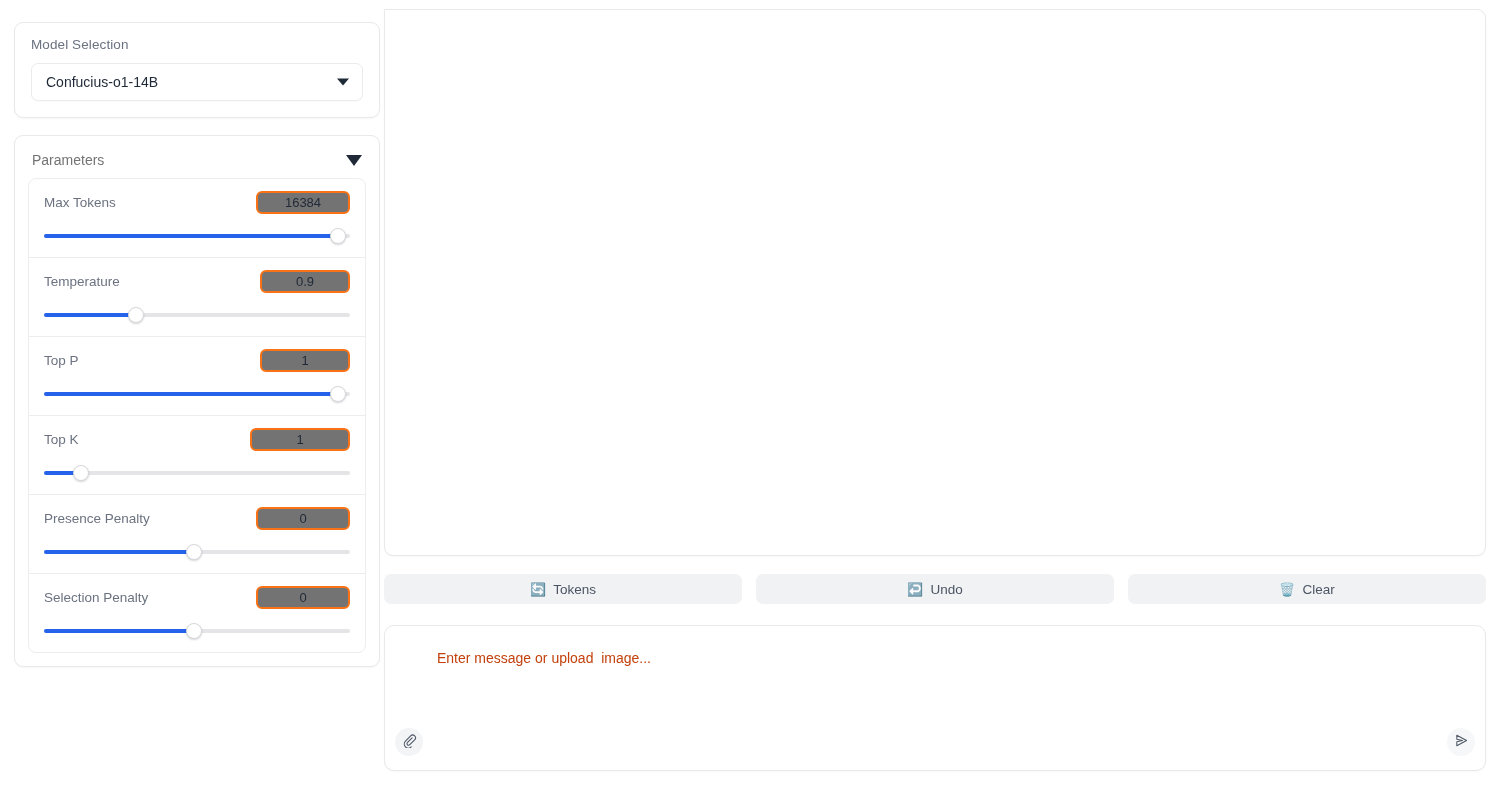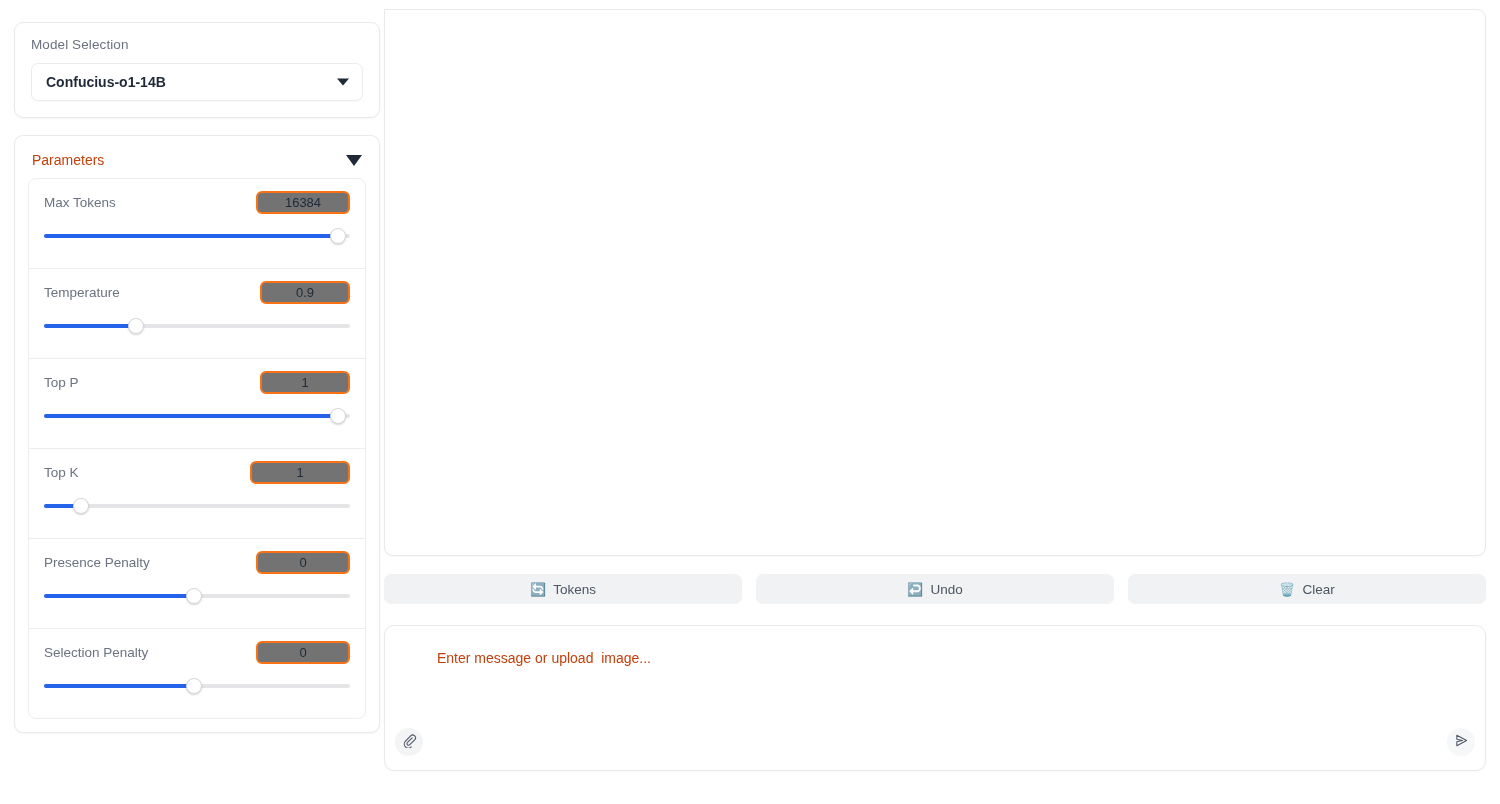--- a/index.html
+++ b/index.html
@@ -42,21 +42,20 @@
   .dropdown {
     position: relative;
     height: 38px;
     border: 1px solid #ebebee;
     border-radius: 7px;
     background: #fff;
     display: flex;
     align-items: center;
     padding: 0 30px 0 14px;
     box-shadow: 0 1px 1px rgba(16,24,40,0.02);
-    font-weight: bold;
   }
   .dropdown-value {
     font-size: 14px;
     color: #1f2937;
   }
   .caret {
     position: absolute;
     right: 13px; top: 50%;
     transform: translateY(-50%);
     width: 0; height: 0;
@@ -71,37 +70,37 @@
     padding: 10px 13px 13px 13px;
   }
   .params-head {
     display: flex;
     align-items: center;
     justify-content: space-between;
     padding: 6px 4px 10px 4px;
   }
   .params-title {
     font-size: 14px;
-    color: #c2410c;
+    color: #737373;
   }
   .tri-down {
     width: 0; height: 0;
     border-left: 8px solid transparent;
     border-right: 8px solid transparent;
     border-top: 11px solid #1f2937;
     cursor: pointer;
   }
   .slider-group {
     border: 1px solid #ededf0;
     border-radius: 8px;
     overflow: hidden;
     background: #fff;
   }
   .slider-row {
-    padding: 12px 15px 24px 15px;
+    padding: 12px 15px 13px 15px;
     border-bottom: 1px solid #ededf0;
     text-align: center;
   }
   .slider-row:last-child { border-bottom: none; }
   .slider-top {
     display: flex;
     align-items: center;
     justify-content: space-between;
     margin-bottom: 14px;
   }

